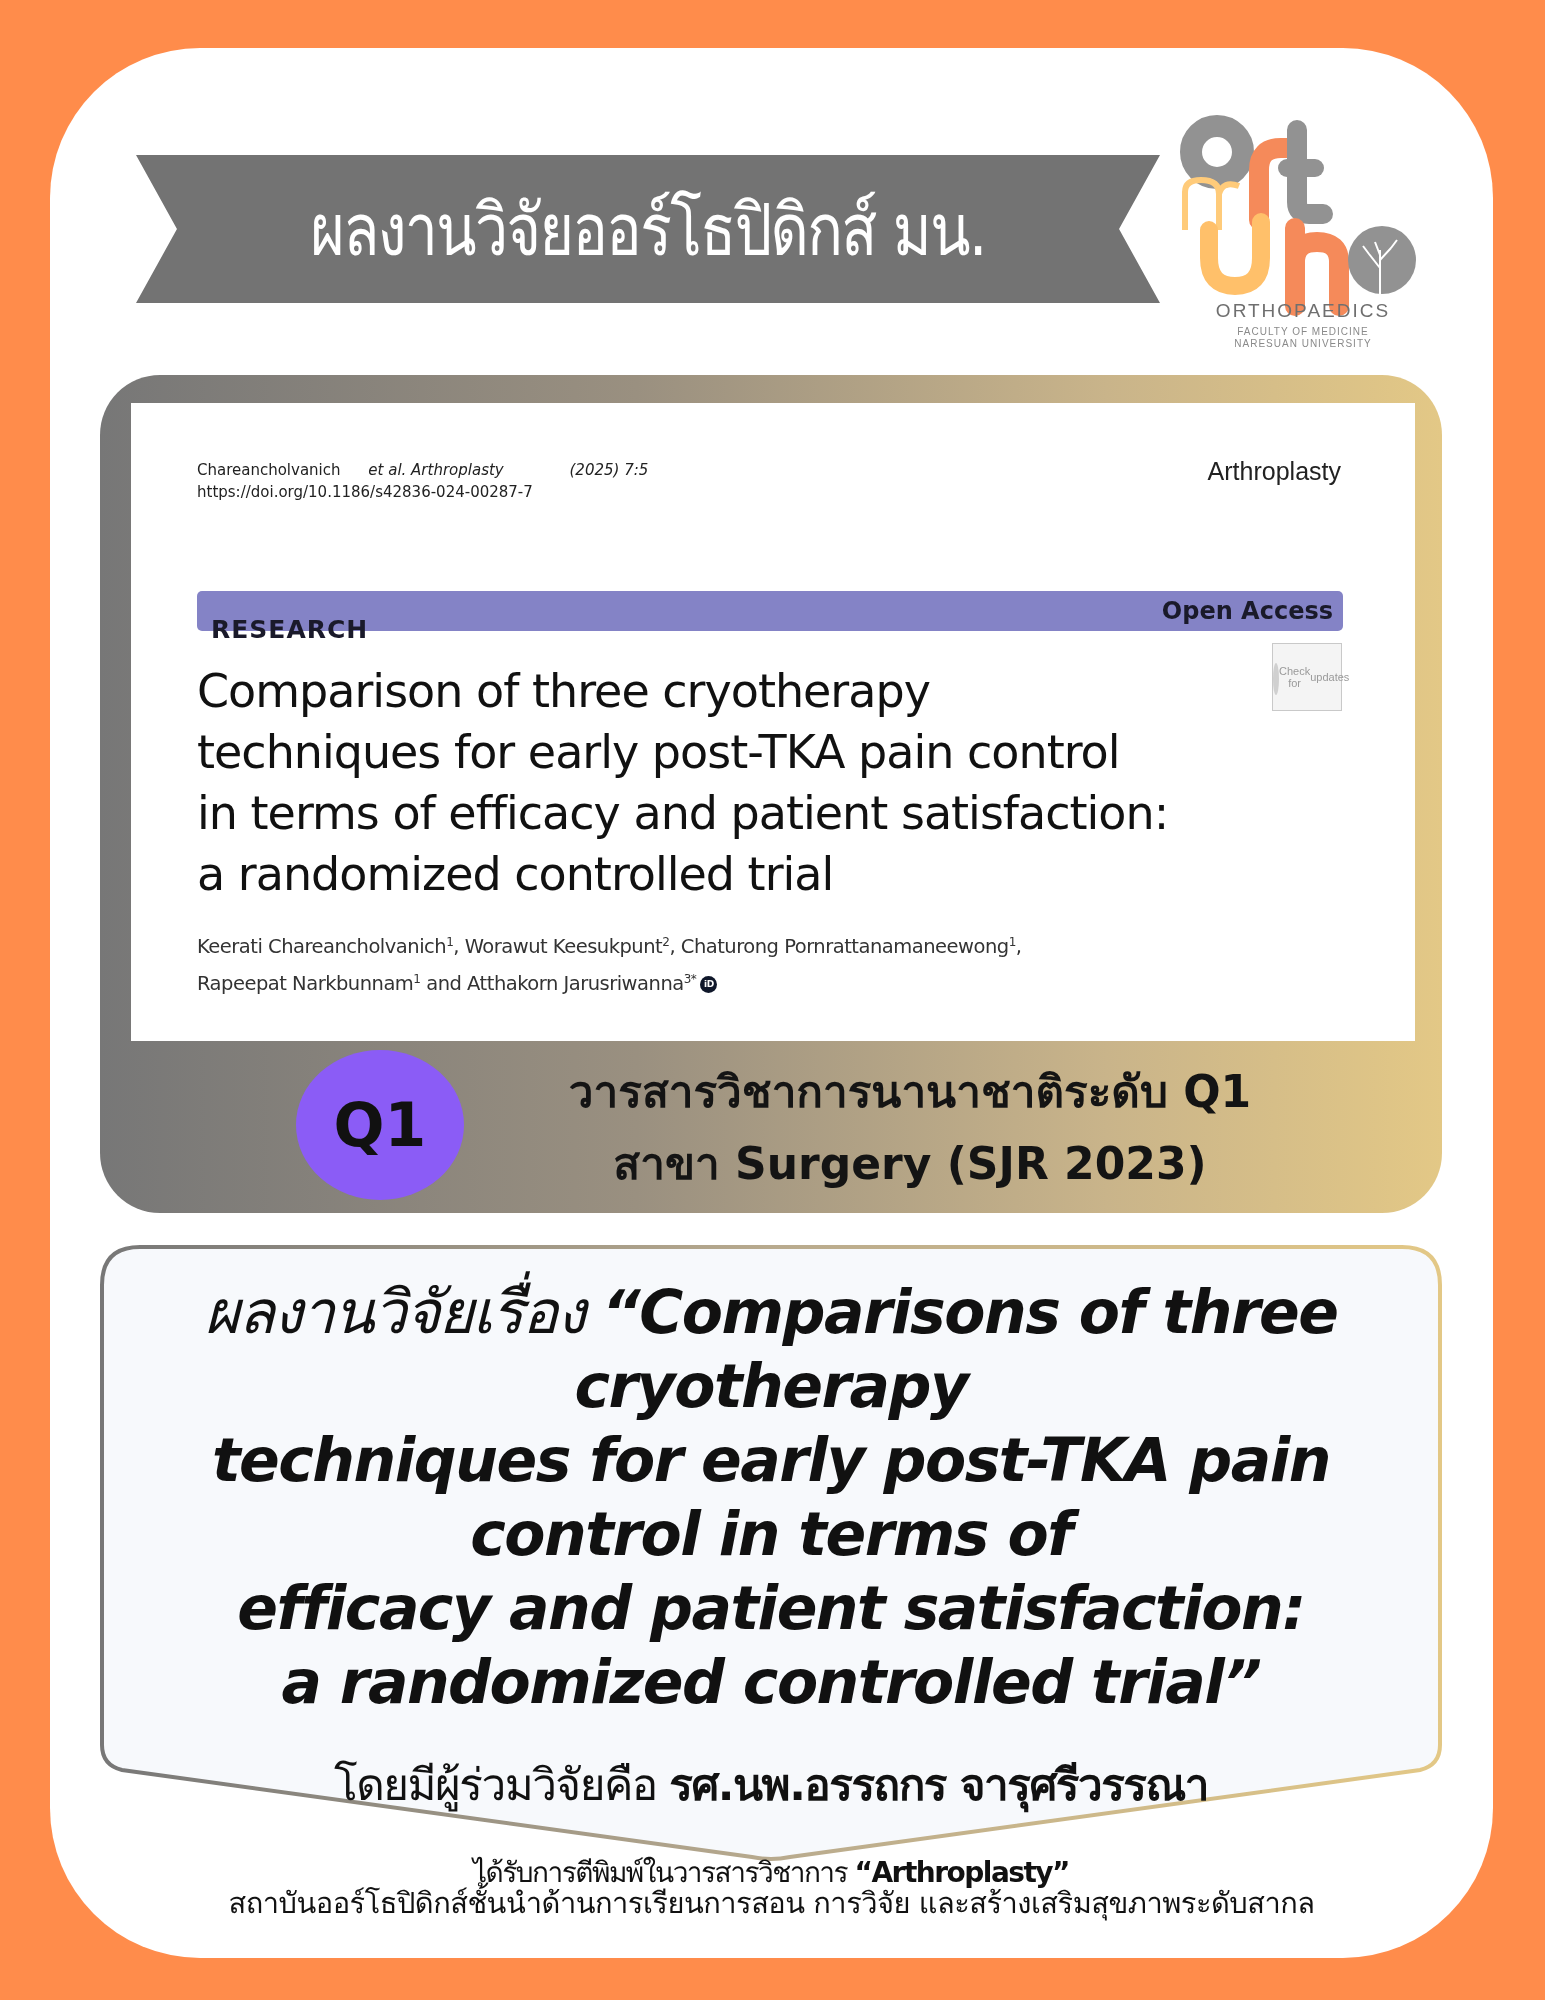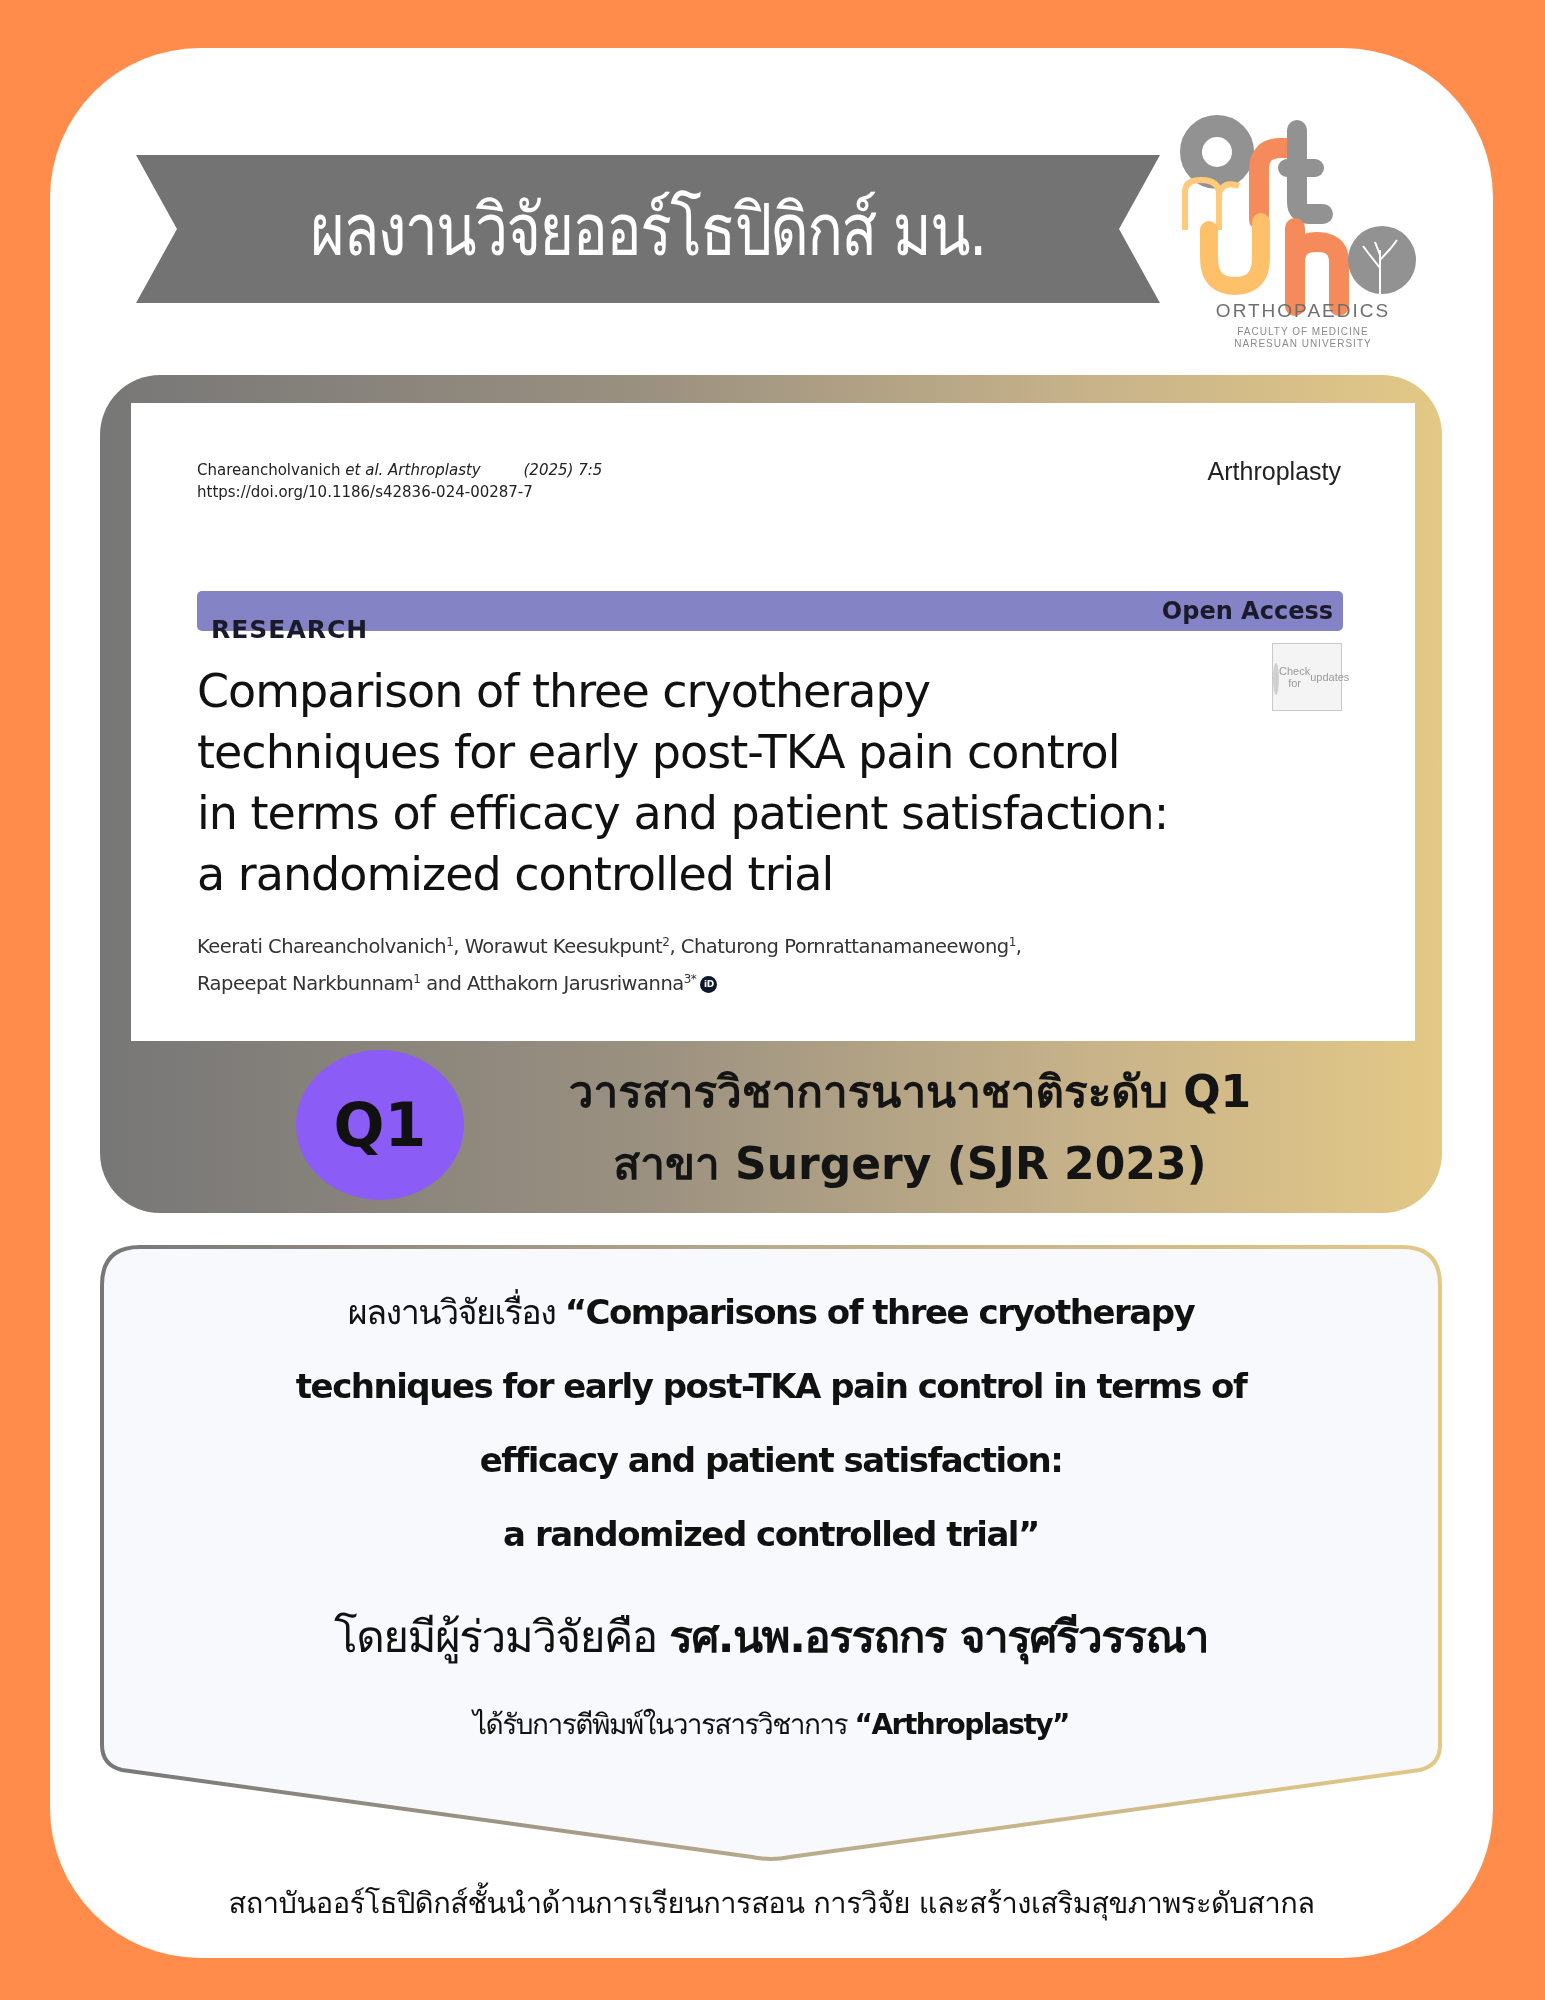--- a/index.html
+++ b/index.html
@@ -48,21 +48,21 @@
   }
   .paper {
     position: absolute; left: 131px; top: 403px;
     width: 1284px; height: 638px;
     background: #ffffff;
   }
   .cite {
     position: absolute; left: 66px; top: 56px;
     font-family: "DejaVu Sans", sans-serif; font-size: 15px; color: #222; line-height: 22px;
   }
-  .cite i { font-style: italic; }
+  .cite i { font-style: italic; margin-left: 23px; }
   .cite .gap { display: inline-block; width: 38px; }
   .journal-name {
     position: absolute; right: 74px; top: 54px;
     font-family: Liberation Sans, sans-serif; font-size: 25px; color: #222; margin-left: 20px;
   }
   .research-bar {
     position: absolute; left: 66px; top: 188px;
     width: 1146px; height: 40px;
     background: #8483c6; border-radius: 5px;
     display: flex; justify-content: space-between; align-items: center;
@@ -113,21 +113,21 @@
     text-align: center; font-family: "DejaVu Sans", sans-serif; font-weight: bold;
     font-size: 44px; line-height: 72px; color: #141414;
   }
   
   .info-wrap { position: absolute; left: 100px; top: 1245px; width: 1342px; height: 620px; }
   .info-wrap svg { position: absolute; left: 0; top: 0; }
   .info-content {
     position: absolute; left: 0; top: 30px; width: 1342px; text-align: center;
     color: #111;
   }
-  .info-line1 { font-size: 34px; line-height: 74px; font-family: "DejaVu Sans", sans-serif; letter-spacing: -1.5px; }
+  .info-line1 { font-size: 60px; line-height: 74px; font-family: "DejaVu Sans", sans-serif; letter-spacing: -1.5px; font-style: italic; }
   .info-line1 .thai { font-weight: normal; }
   .info-title { font-weight: bold; }
   .info-coauthor { margin-top: 34px; font-size: 44px; line-height: 64px; font-family: "DejaVu Sans", sans-serif; letter-spacing: -1.5px; }
   .info-published { margin-top: 24px; font-size: 28px; line-height: 64px; font-family: "DejaVu Sans", sans-serif; letter-spacing: -1.5px; }
   b { font-weight: bold; }
   .footer {
     position: absolute; left: 50px; top: 1880px; width: 1443px; text-align: center;
     font-family: "DejaVu Sans", sans-serif; font-size: 29px; color: #111; letter-spacing: -0.5px;
   }
 </style>

